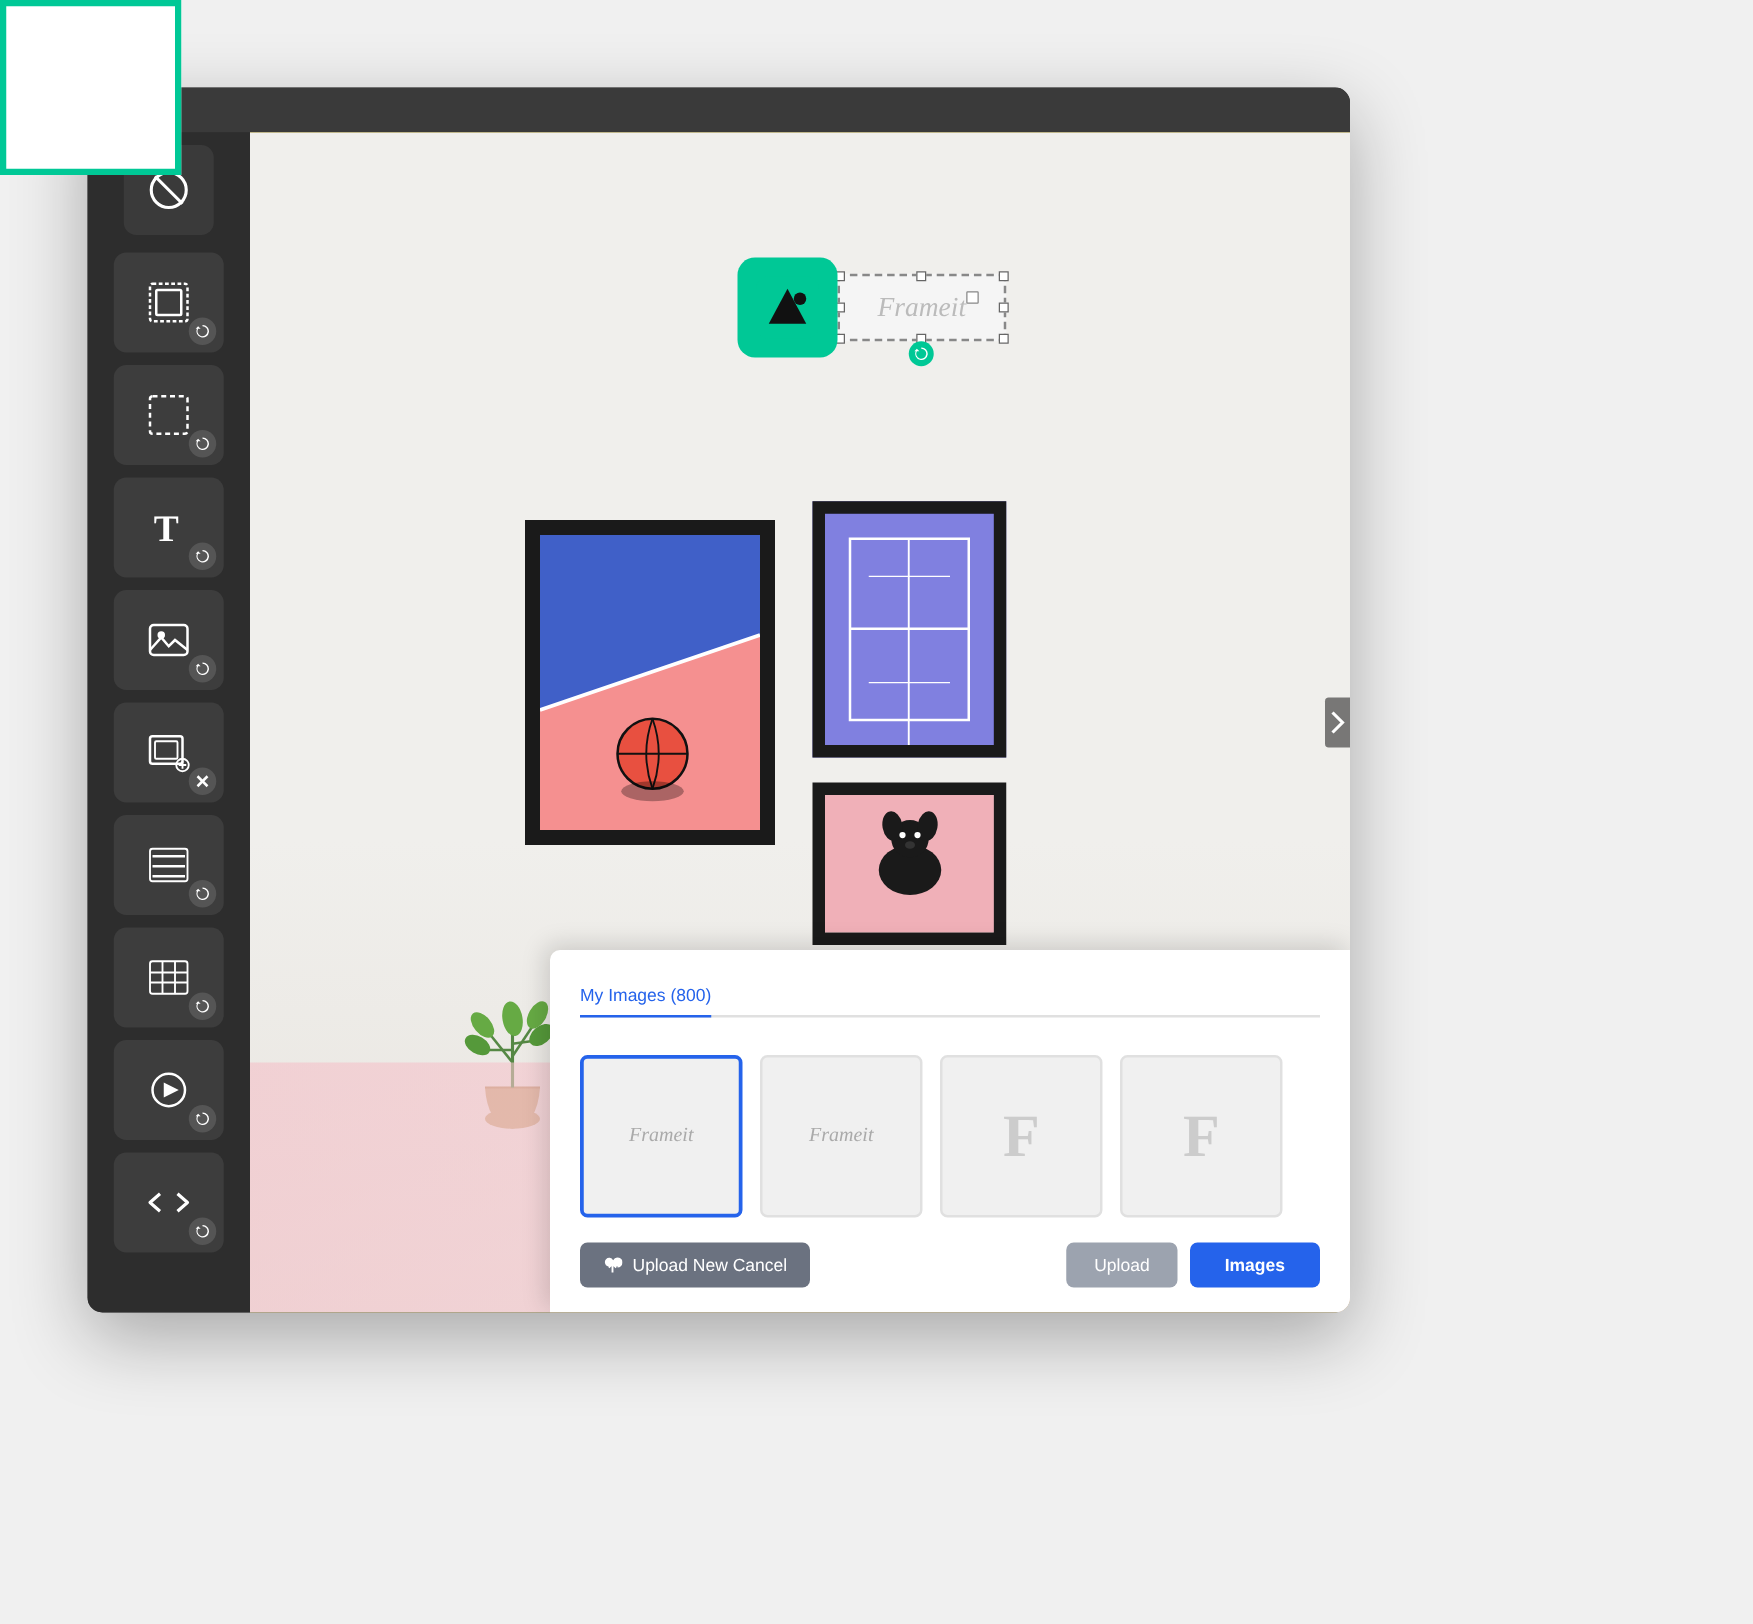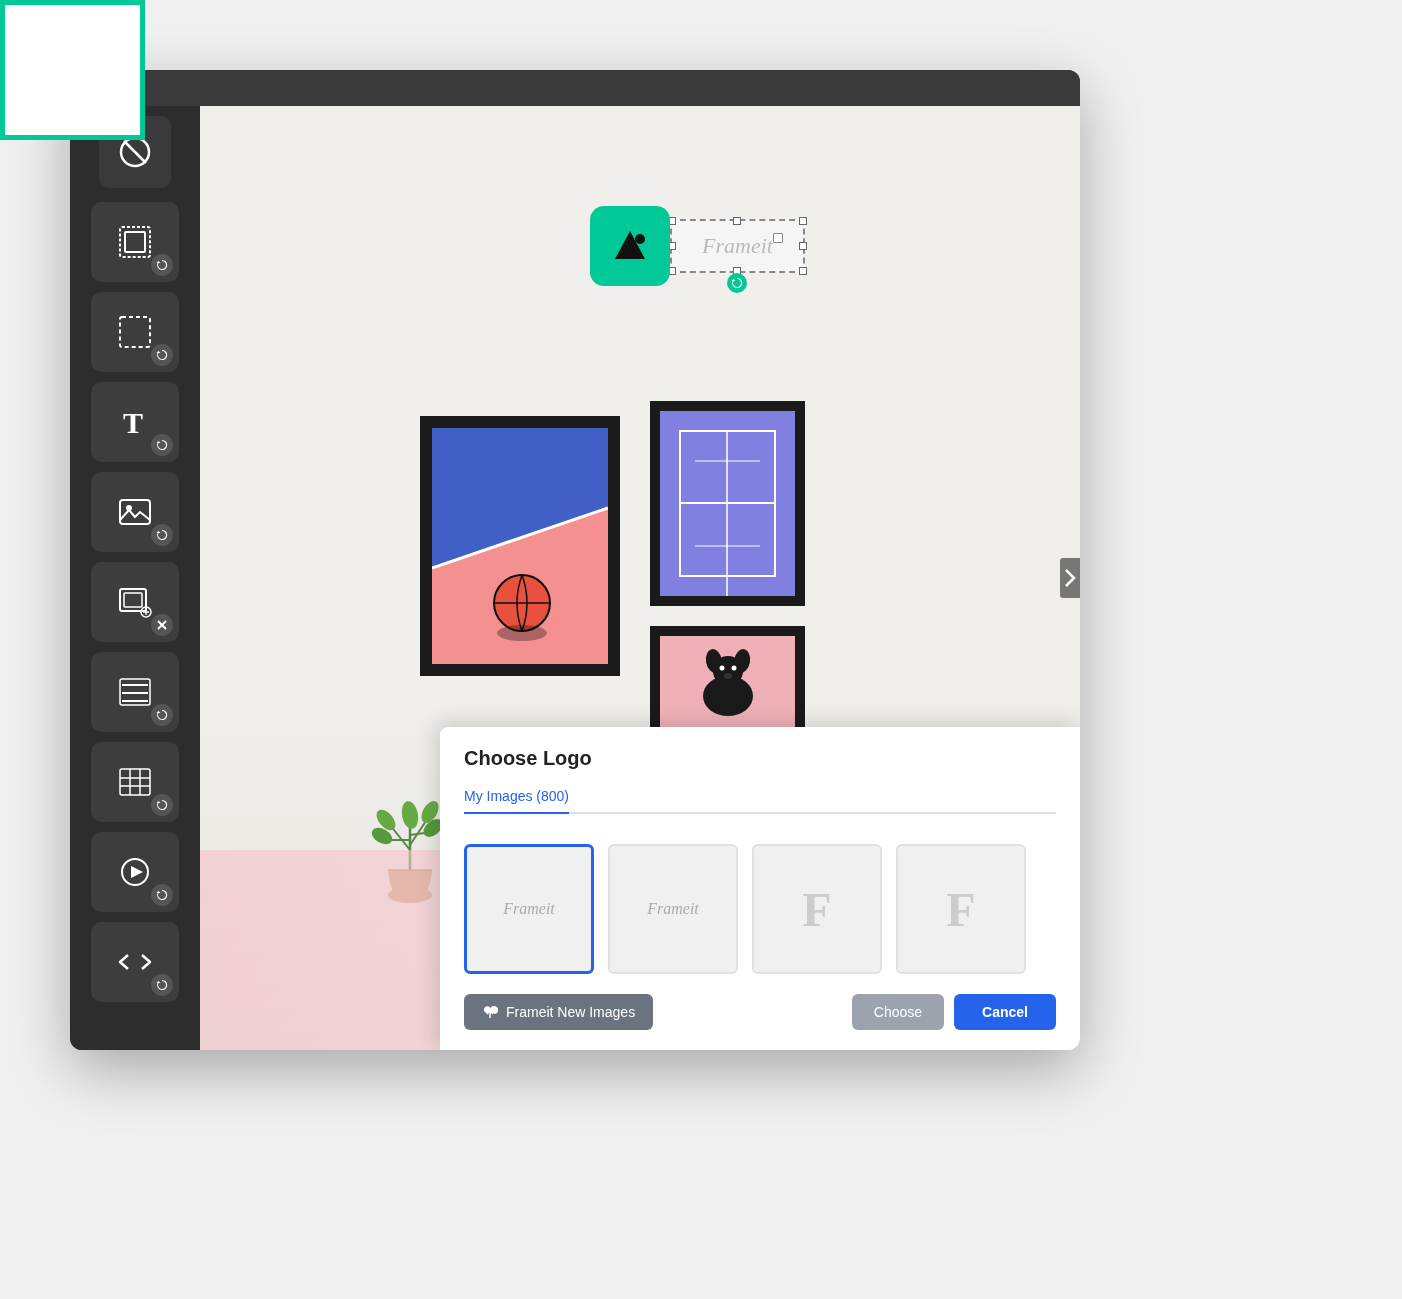--- a/index.html
+++ b/index.html
@@ -647,21 +647,20 @@
         </div>
 
         <div class="canvas-arrow">
           <svg width="12" height="20" viewBox="0 0 12 20">
             <polyline points="2,2 10,10 2,18" stroke="white" stroke-width="2.5" fill="none"></polyline>
           </svg>
         </div>
 
         <div class="modal-overlay">
           <div class="modal-header">
-            <div class="modal-title">Choose Logo</div>
             <div class="modal-tabs">
               <div class="modal-tab active">My Images (800)</div>
             </div>
           </div>
 
           <div class="image-grid">
 
             <div class="image-thumb selected">
               <span class="thumb-text">Frameit</span>
             </div>
@@ -679,25 +678,25 @@
             </div>
           </div>
 
           <div class="modal-footer">
             <button class="upload-new-btn">
               <svg width="16" height="16" viewBox="0 0 16 16" fill="white">
                 <path d="M12 10a4 4 0 1 0-3.5-5.9A3.5 3.5 0 1 0 4.1 9H12z"></path>
                 <polyline points="8,7 8,14" stroke="white" stroke-width="1.5" fill="none"></polyline>
                 <polyline points="5,10 8,7 11,10" stroke="white" stroke-width="1.5" fill="none"></polyline>
               </svg>
-              <span>Frameit New Images</span>
+              <span>Upload New Cancel</span>
             </button>
             <div class="modal-actions">
-              <button class="btn-cancel">Choose</button>
-              <button class="btn-upload">Cancel</button>
+              <button class="btn-cancel">Upload</button>
+              <button class="btn-upload">Images</button>
             </div>
           </div>
         </div>
 
       </div>
     </div>
   </div>
 </div>
 
 </body></html>

